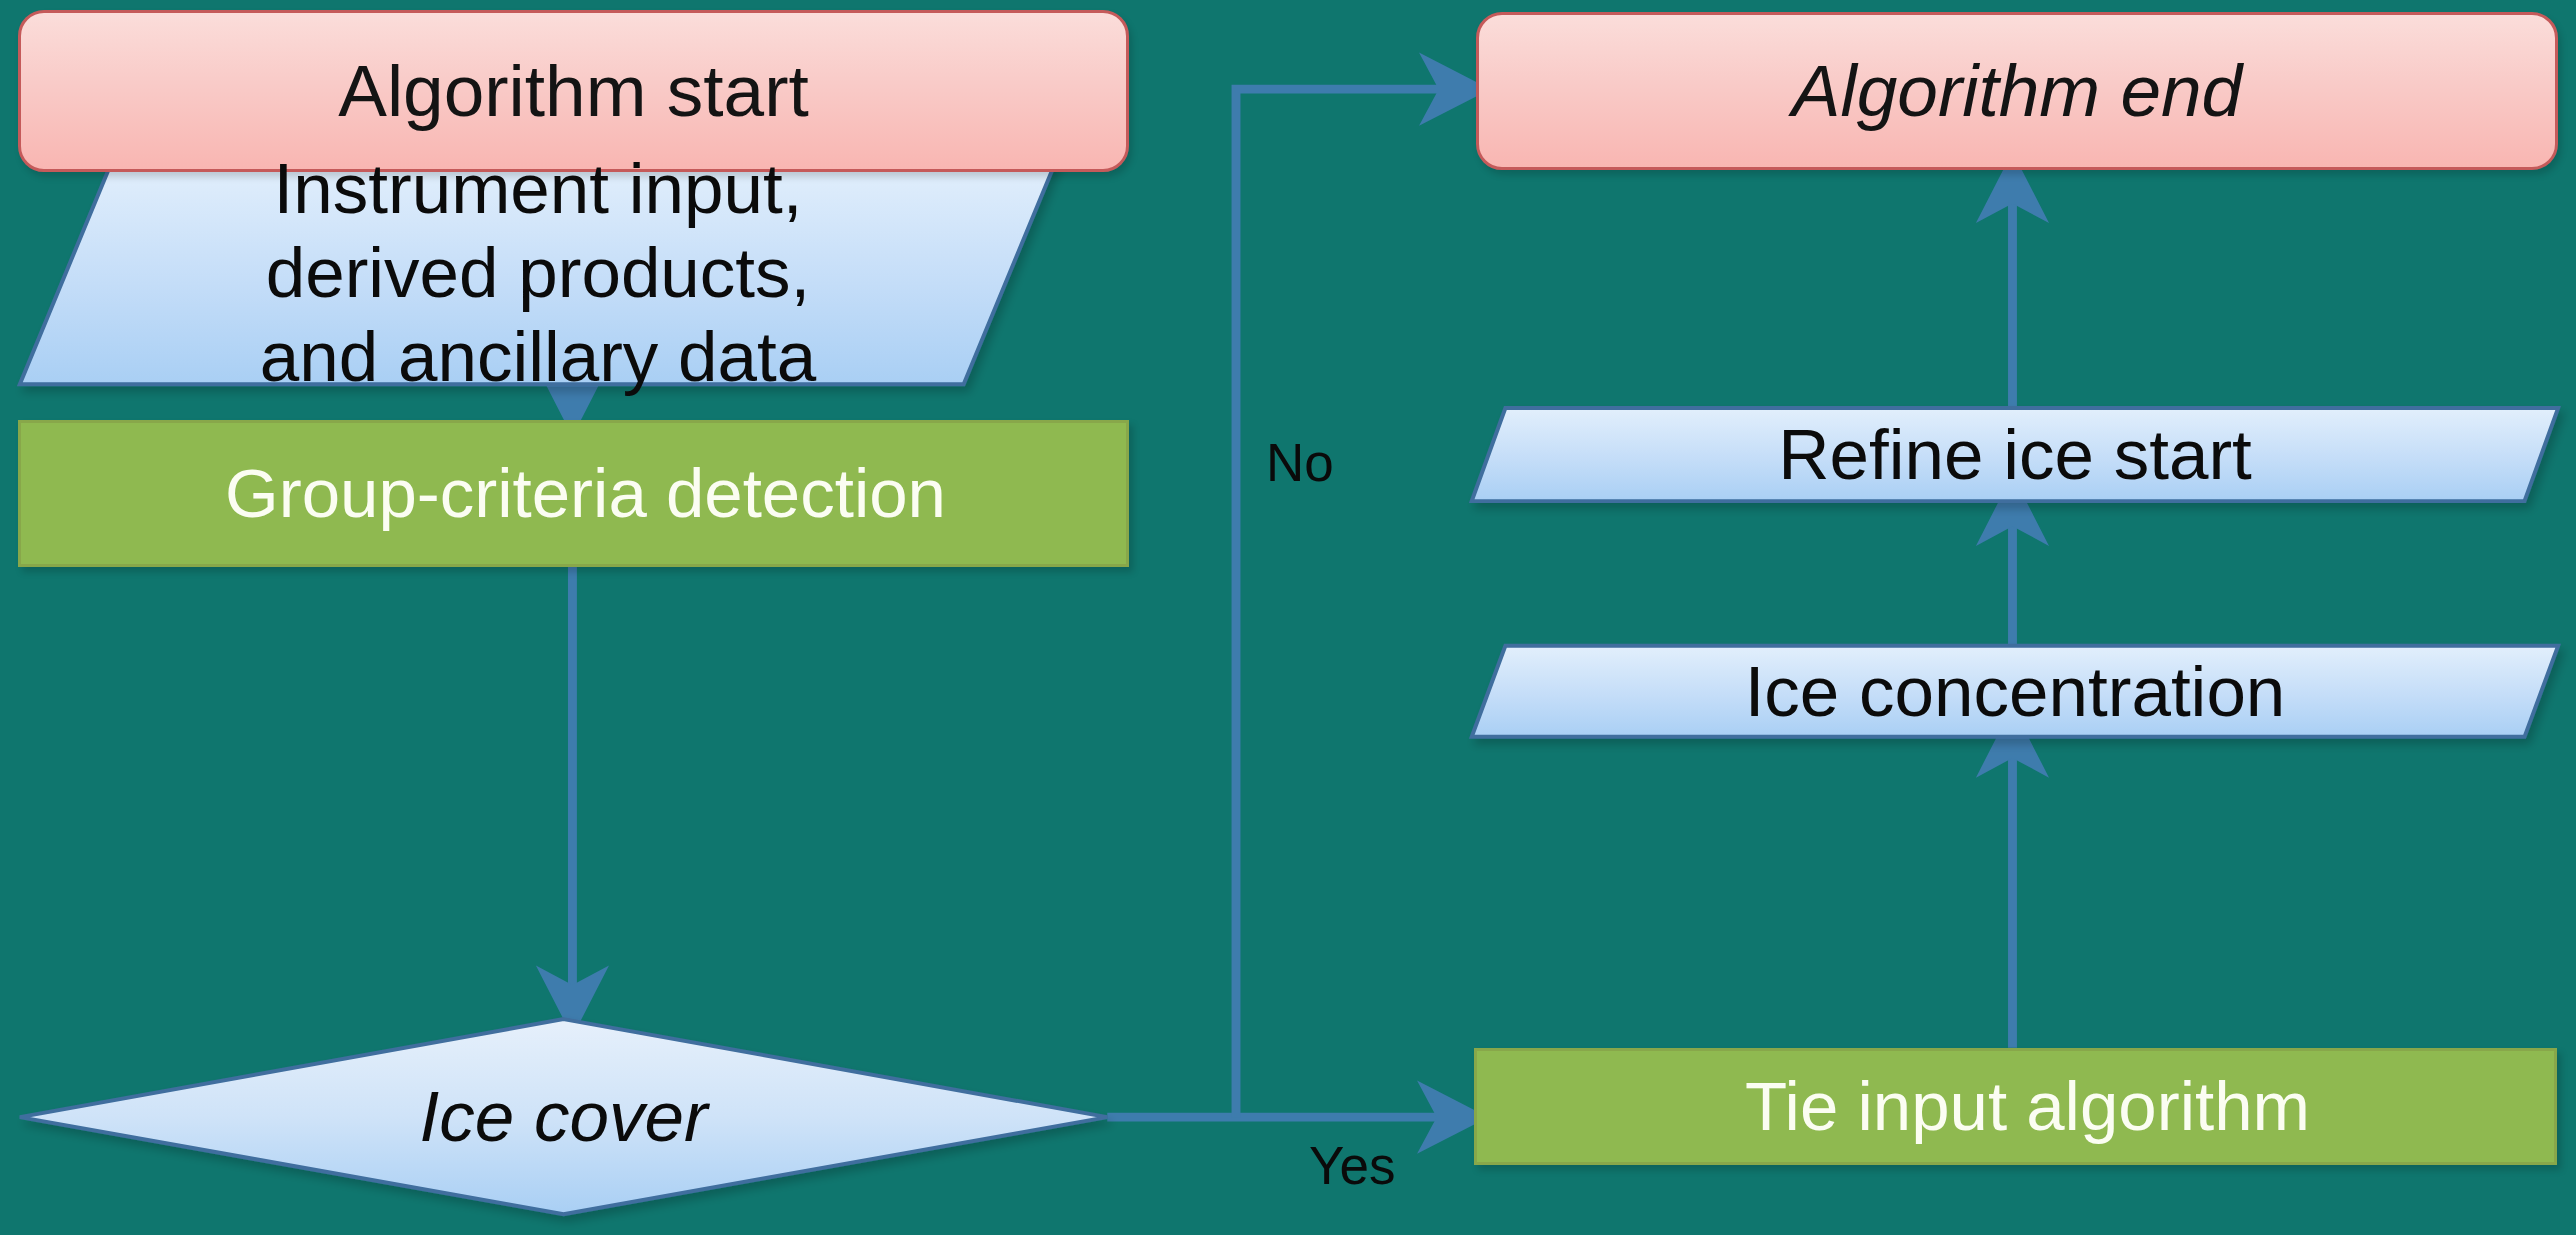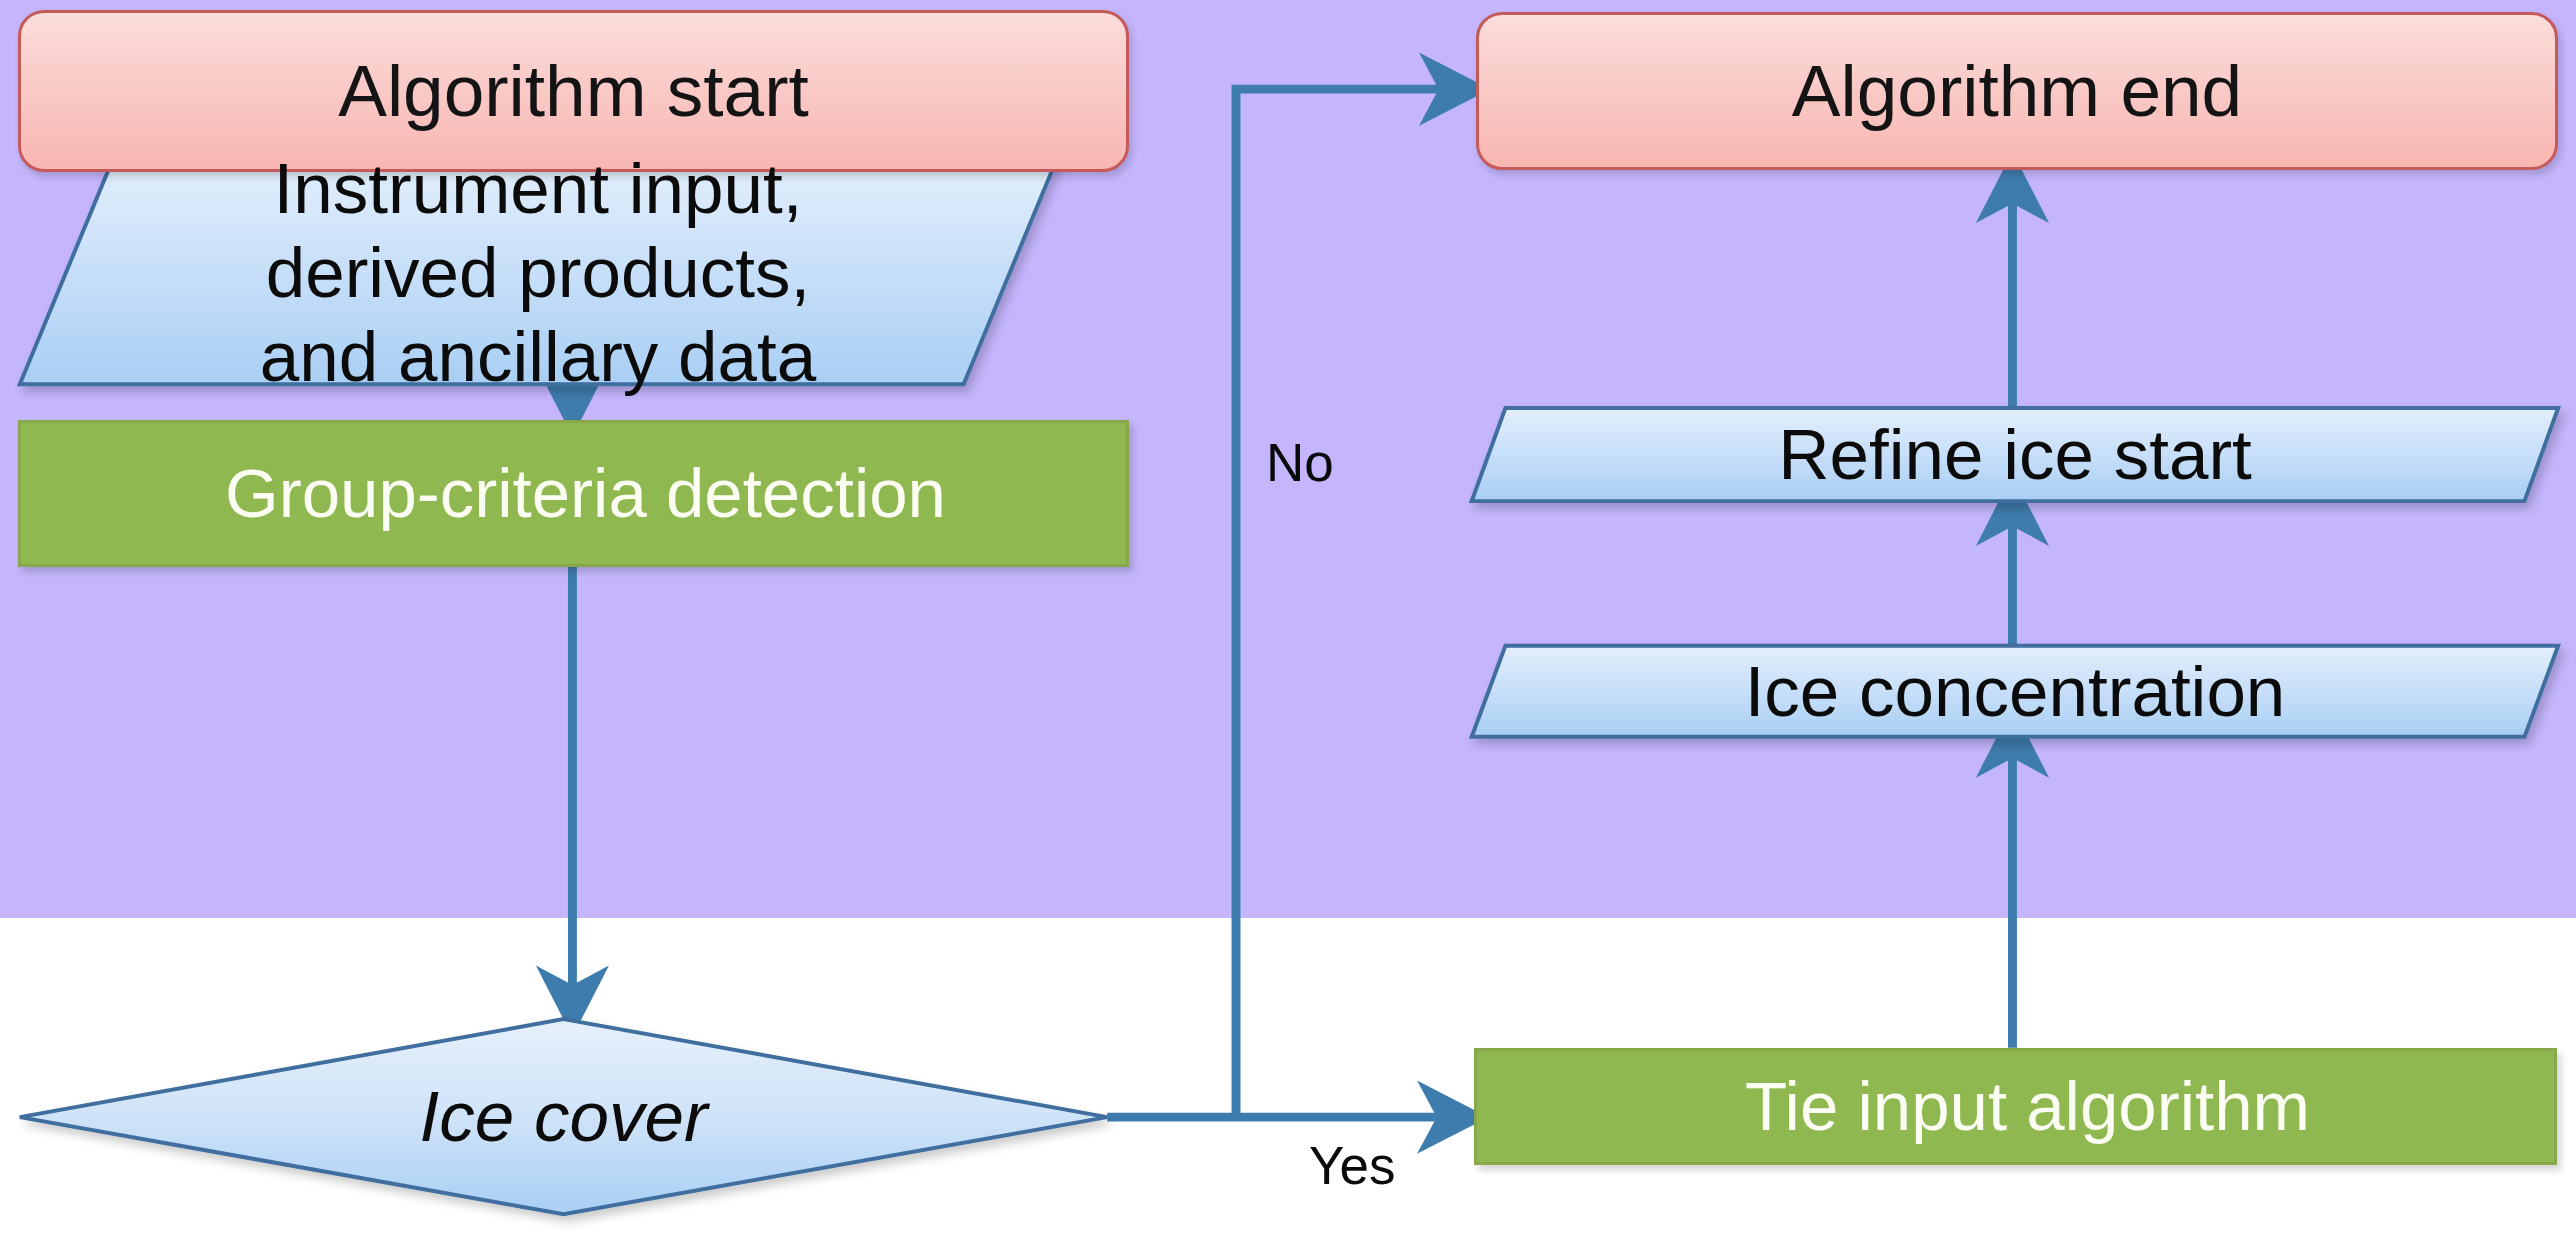--- a/index.html
+++ b/index.html
@@ -1,17 +1,17 @@
 <!DOCTYPE html>
 <html><head>
 <meta charset="utf-8">
 <style>
   html,body{margin:0;padding:0;background:#ffffff;}
   body{width:2576px;height:1235px;overflow:hidden;font-family:"Liberation Sans","DejaVu Sans",sans-serif;}
-  #stage{position:relative;width:2576px;height:918px;background:#c4b5fd;}
+  #stage{position:relative;width:2576px;height:1235px;background:#0f766e;}
 
   .svg-layer{position:absolute;left:0;top:0;width:2576px;height:1235px;}
 
   .node{position:absolute;box-sizing:border-box;display:flex;align-items:center;justify-content:center;text-align:center;}
   .node-label{display:block;line-height:1.12;white-space:pre-line;}
 
   
   .terminator{
     border-radius:26px;
     border:3px solid #C55A5A;
@@ -136,21 +136,21 @@
   </div>
 
   <div class="node process" style="left:18px;top:420px;width:1111px;height:147px;">
     <span class="node-label">Group-criteria detection</span>
   </div>
 
   <div class="decision" style="left:20px;top:1019px;width:1087px;height:195px;">
     <span class="node-label">Ice cover</span>
   </div>
 
-  <div class="node terminator" style="left:1476px;top:12px;width:1082px;height:158px;">
+  <div class="node terminator" style="left:1476px;top:12px;width:1082px;height:158px;font-style:italic;">
     <span class="node-label">Algorithm end</span>
   </div>
 
   <div class="data-shape" style="left:1472px;top:408px;width:1086px;height:93px;">
     <span class="node-label">Refine ice start</span>
   </div>
 
   <div class="data-shape" style="left:1472px;top:646px;width:1086px;height:91px;">
     <span class="node-label">Ice concentration</span>
   </div>

